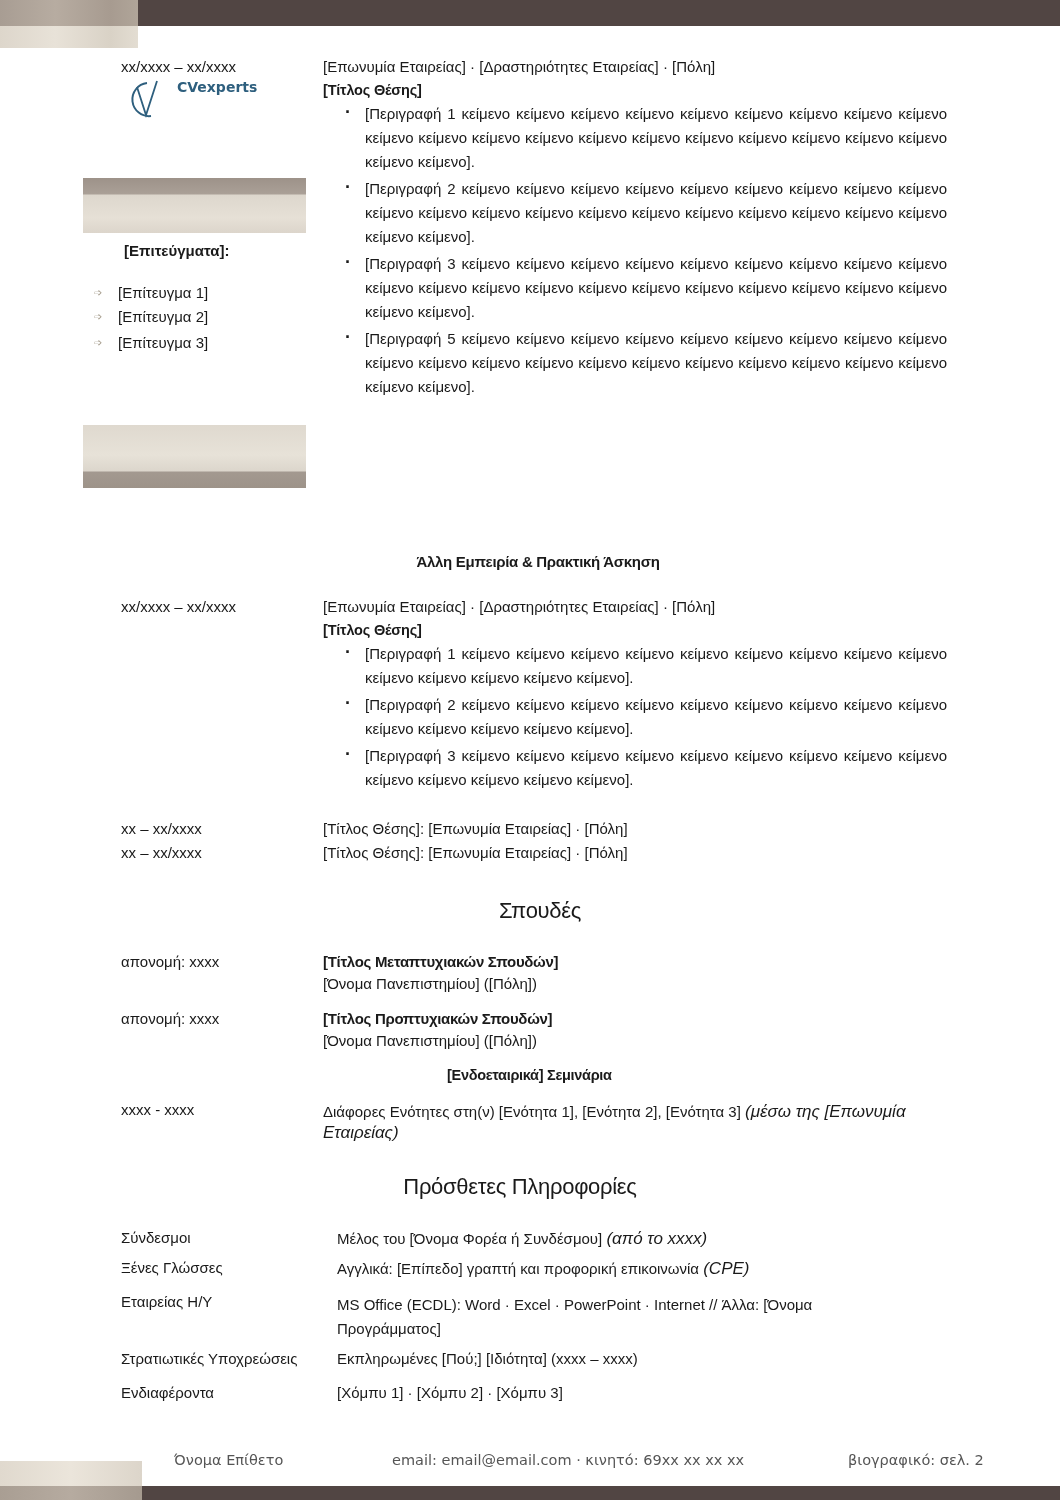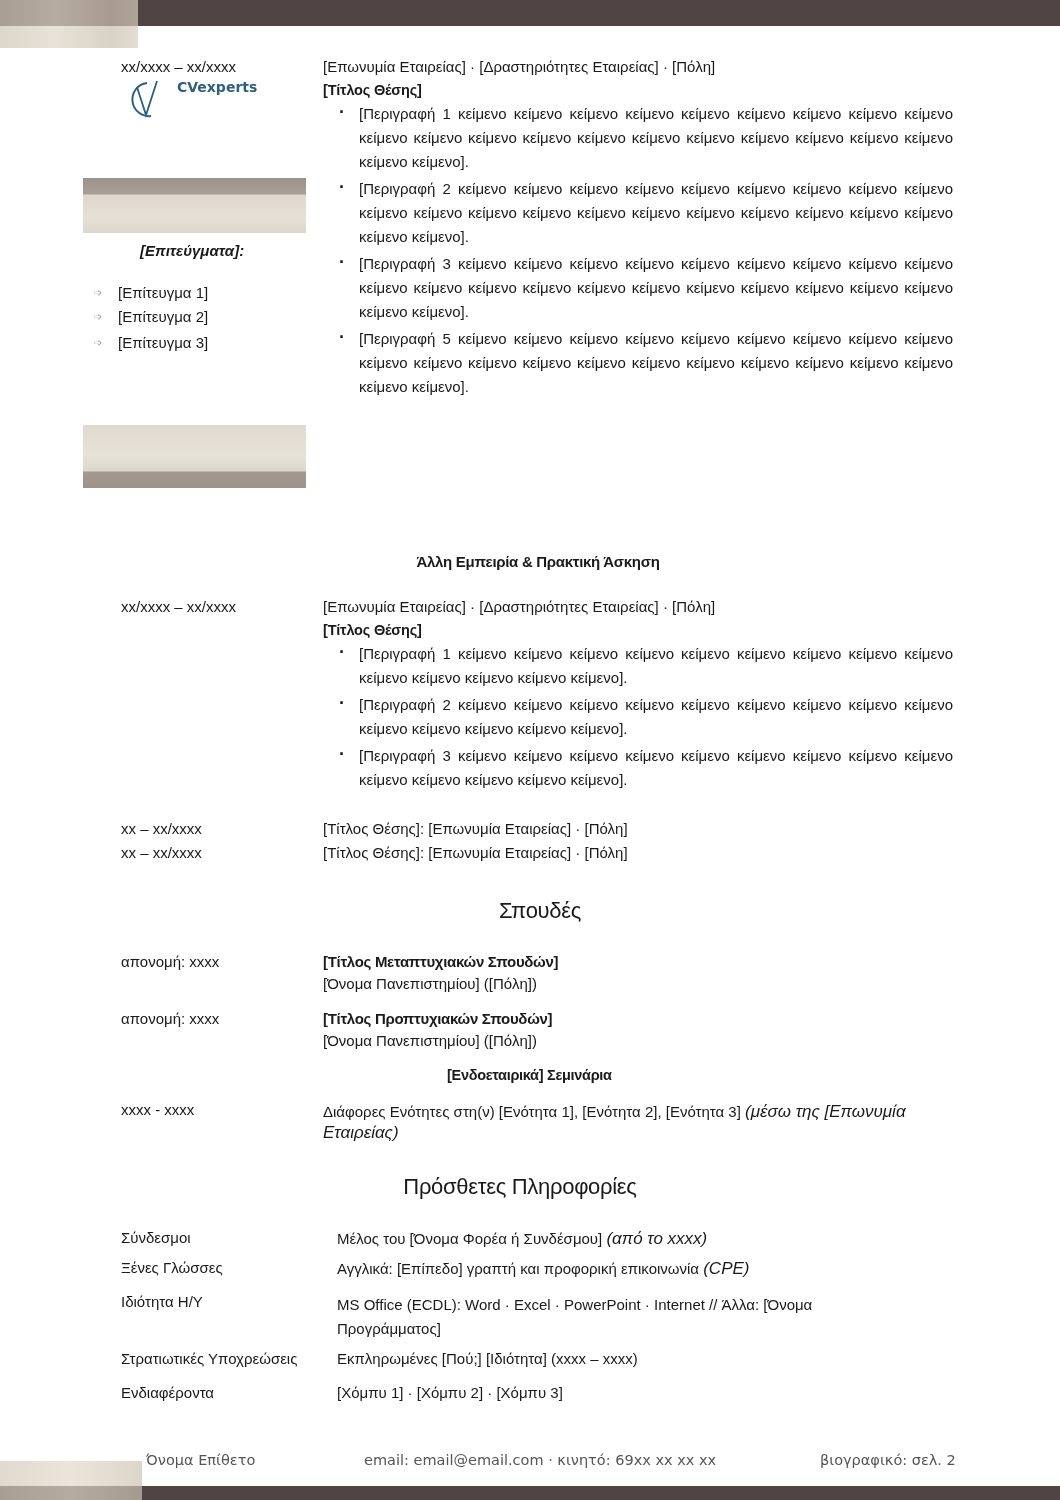--- a/index.html
+++ b/index.html
@@ -14,36 +14,36 @@
   .hdr-tex-dark { left: 0; top: 0; width: 138px; height: 26px;
     background: linear-gradient(90deg,#a89d93,#b7aca1 40%,#a79b90 80%,#b0a599); }
   .hdr-tex-light { left: 0; top: 26px; width: 138px; height: 22px;
     background: linear-gradient(90deg,#ddd6cb,#e8e2d8 40%,#d9d2c6 80%,#e3ddd2); }
   
   .ftr-bar { left: 142px; top: 1486px; width: 918px; height: 14px; background: #514543; }
   .ftr-tex-light { left: 0; top: 1461px; width: 142px; height: 25px;
     background: linear-gradient(90deg,#e0d9ce,#ebe5db 50%,#dcd5ca); }
   .ftr-tex-dark { left: 0; top: 1486px; width: 142px; height: 14px;
     background: linear-gradient(90deg,#a99e93,#b6aba0 50%,#a59a8f); }
-  .ftr-text { top: 1452px; font-family: "DejaVu Sans", sans-serif; font-size: 14.5px; color: #555; }
+  .ftr-text { top: 1452px; font-family: "DejaVu Sans", sans-serif; font-size: 14.5px; color: #555; margin-left: 28px; }
   
   .tex1 { left: 83px; top: 178px; width: 223px; height: 55px;
     background: linear-gradient(180deg,#9d9289 0,#aaa097 16px,#ddd7cd 17px,#e6e0d6 40px,#dcd5cb 55px); }
   .tex2 { left: 83px; top: 425px; width: 223px; height: 63px;
     background: linear-gradient(180deg,#dfd9cf 0,#e7e2d8 30px,#dcd6cc 46px,#a39990 47px,#9d9389 63px); }
   .logo { left: 127px; top: 79px; display: flex; gap: 12px; color: #2e5f7e; }
   .logo-text { font-family: "DejaVu Sans", sans-serif; font-weight: bold; font-size: 14px; color: #2e5f7e; }
   .left-col { left: 121px; font-size: 15px; color: #1a1a1a; }
-  .ach-title { left: 140px; top: 242px; font-weight: bold; font-size: 15px; font-style: italic; }
+  .ach-title { left: 124px; top: 242px; font-weight: bold; font-size: 15px; }
   .ach-item { left: 94px; font-size: 15px; display: flex; align-items: center; }
   .ach-item .ico { width: 12px; height: 10px; margin-right: 12px; color: #a89f8f; font-size: 10px; line-height: 10px; }
   .right-col { left: 323px; width: 640px; }
   .job-head { font-size: 15px; }
   .job-title { font-weight: bold; font-size: 14.5px; letter-spacing: -0.2px; }
-  ul.bullets { list-style: none; margin: 10px; padding: 0; }
+  ul.bullets { list-style: none; margin: 16px; padding: 0; }
   ul.bullets li { position: relative; padding-left: 26px; text-align: justify; line-height: 24px; font-size: 15px; }
   ul.bullets li::before { content: "\00B7"; position: absolute; left: 6px; top: -2px; font-weight: bold; font-size: 18px; }
   .section-sub { font-weight: bold; font-size: 15px; left: 0; width: 1060px; text-align: center; letter-spacing: -0.3px; }
   .section-title { font-size: 22px; left: 0; width: 1080px; text-align: center; letter-spacing: -0.3px; }
   .row-left { left: 121px; font-size: 15px; }
   .row-right { font-size: 15px; }
   .bold { font-weight: bold; }
   .it-small { font-style: italic; font-size: 17px; }
 </style>
 </head>
@@ -137,21 +137,21 @@
   <span>Μέλος του [Όνομα Φορέα ή Συνδέσμου]</span>
   <span class="it-small">(από το xxxx)</span>
 </div>
 
 <div class="abs row-left" style="top:1259px;">Ξένες Γλώσσες</div>
 <div class="abs row-right" style="top:1259px; left:337px;">
   <span>Αγγλικά: [Επίπεδο] γραπτή και προφορική επικοινωνία</span>
   <span class="it-small">(CPE)</span>
 </div>
 
-<div class="abs row-left" style="top:1293px;">Ιδιότητα Η/Υ</div>
+<div class="abs row-left" style="top:1293px;">Εταιρείας Η/Υ</div>
 <div class="abs row-right" style="top:1293px; left:337px; width:540px; line-height:24px;">MS Office (ECDL): Word · Excel · PowerPoint · Internet // Άλλα: [Όνομα Προγράμματος]</div>
 
 <div class="abs row-left" style="top:1350px;">Στρατιωτικές Υποχρεώσεις</div>
 <div class="abs row-right" style="top:1350px; left:337px;">Εκπληρωμένες [Πού;] [Ιδιότητα] (xxxx – xxxx)</div>
 
 <div class="abs row-left" style="top:1384px;">Ενδιαφέροντα</div>
 <div class="abs row-right" style="top:1384px; left:337px;">[Χόμπυ 1] · [Χόμπυ 2] · [Χόμπυ 3]</div>
 
 <div class="abs ftr-tex-light"></div>
 <div class="abs ftr-tex-dark"></div>

